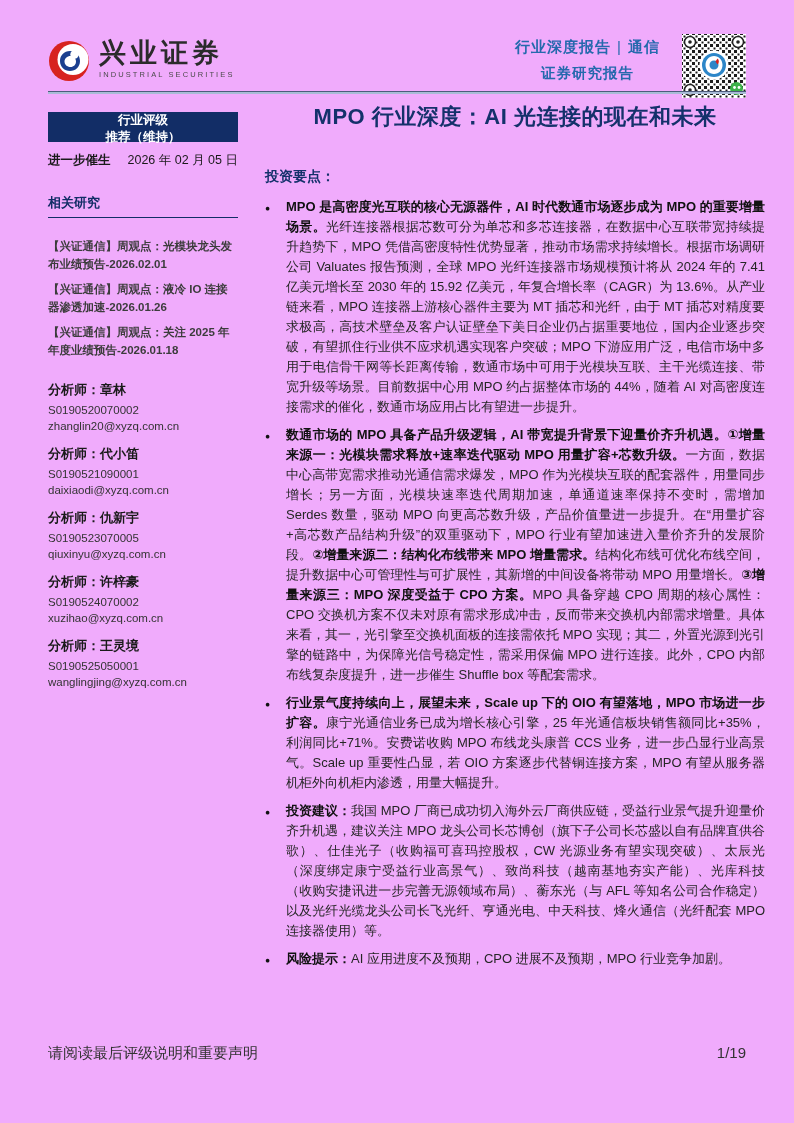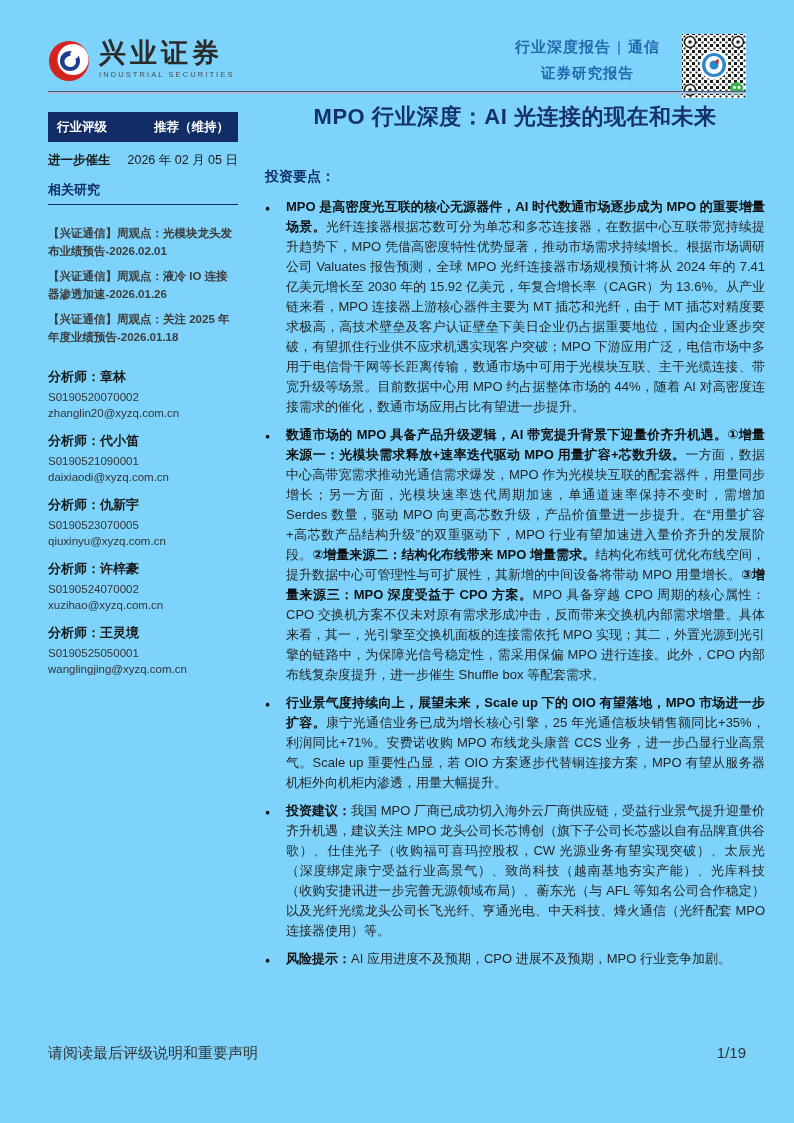--- a/index.html
+++ b/index.html
@@ -1,40 +1,40 @@
 <!DOCTYPE html>
 <html><head>
 <meta charset="utf-8">
 <style>
   * { margin:0; padding:0; box-sizing:border-box; }
   html,body { background:#ffffff; }
   body { font-family:"Liberation Sans","DejaVu Sans",sans-serif; }
-  .page { position:relative; width:794px; height:1123px; background:#7dd3fc; overflow:hidden; }
+  .page { position:relative; width:794px; height:1123px; background:#f0abfc; overflow:hidden; }
 
   
   .header { position:absolute; left:48px; right:48px; top:34px; height:60px; }
   .brand { position:absolute; left:0; top:4px; display:flex; align-items:flex-start; gap:7px; }
   .brand-text { display:flex; flex-direction:column; }
   .brand-cn { font-size:27px; font-weight:700; color:#2b2b2b; letter-spacing:4px; line-height:30px; }
   .brand-en { font-size:7.5px; color:#4a4a4a; letter-spacing:2.1px; margin-top:2px; }
   .header-right { position:absolute; right:86px; top:2px; text-align:center; }
   .doc-type { font-size:15px; font-weight:700; color:#2569ad; line-height:22px; letter-spacing:1px; }
   .doc-type .sep { font-weight:400; padding:0 6px; color:#2569ad; }
   .report-label { font-size:14.5px; font-weight:700; color:#2569ad; line-height:22px; margin-top:4px; letter-spacing:1px; }
   .qr { position:absolute; right:-2px; top:-2px; width:68px; height:68px; }
   .header-rule { position:absolute; left:48px; right:48px; top:91px; height:3px;
                  background:linear-gradient(#4d5c7c 0 40%, #a9bbd6 40% 100%); }
 
   
   .sidebar { position:absolute; left:48px; top:112px; width:190px; }
   .rating-box { height:30px; background:#122d66; color:#fff; display:flex; align-items:center;
-                justify-content:space-between; padding:0 9px; font-size:12.5px; font-weight:700; }
+                justify-content:space-between; padding:0 9px; font-size:12.5px; font-weight:700;flex-direction:column; }
   .date-row { margin-top:10px; display:flex; justify-content:space-between; font-size:12.5px; color:#1a1a1a; }
   .date-row .lbl { font-weight:700; }
-  .related-title { margin-top:12px; font-size:13px; font-weight:700; color:#122d66;
+  .related-title { margin-top:25px; font-size:13px; font-weight:700; color:#122d66;
                    padding-bottom:5px; border-bottom:1.5px solid #122d66;font-family:Liberation Serif, serif; }
   .related-list { margin-top:20px; }
   .related-item { margin-top:8px; font-size:11.5px; line-height:17.5px; color:#3c3c3c; font-weight:600; }
   .analyst-list { margin-top:22px; }
   .analyst { margin-bottom:11px; }
   .analyst-name { font-size:13px; font-weight:700; color:#1a1a1a; line-height:17px; margin-bottom:4px; }
   .analyst-code, .analyst-email { font-size:11.5px; color:#333; line-height:16px; }
 
   
   .main { position:absolute; left:265px; top:0; width:500px; }

